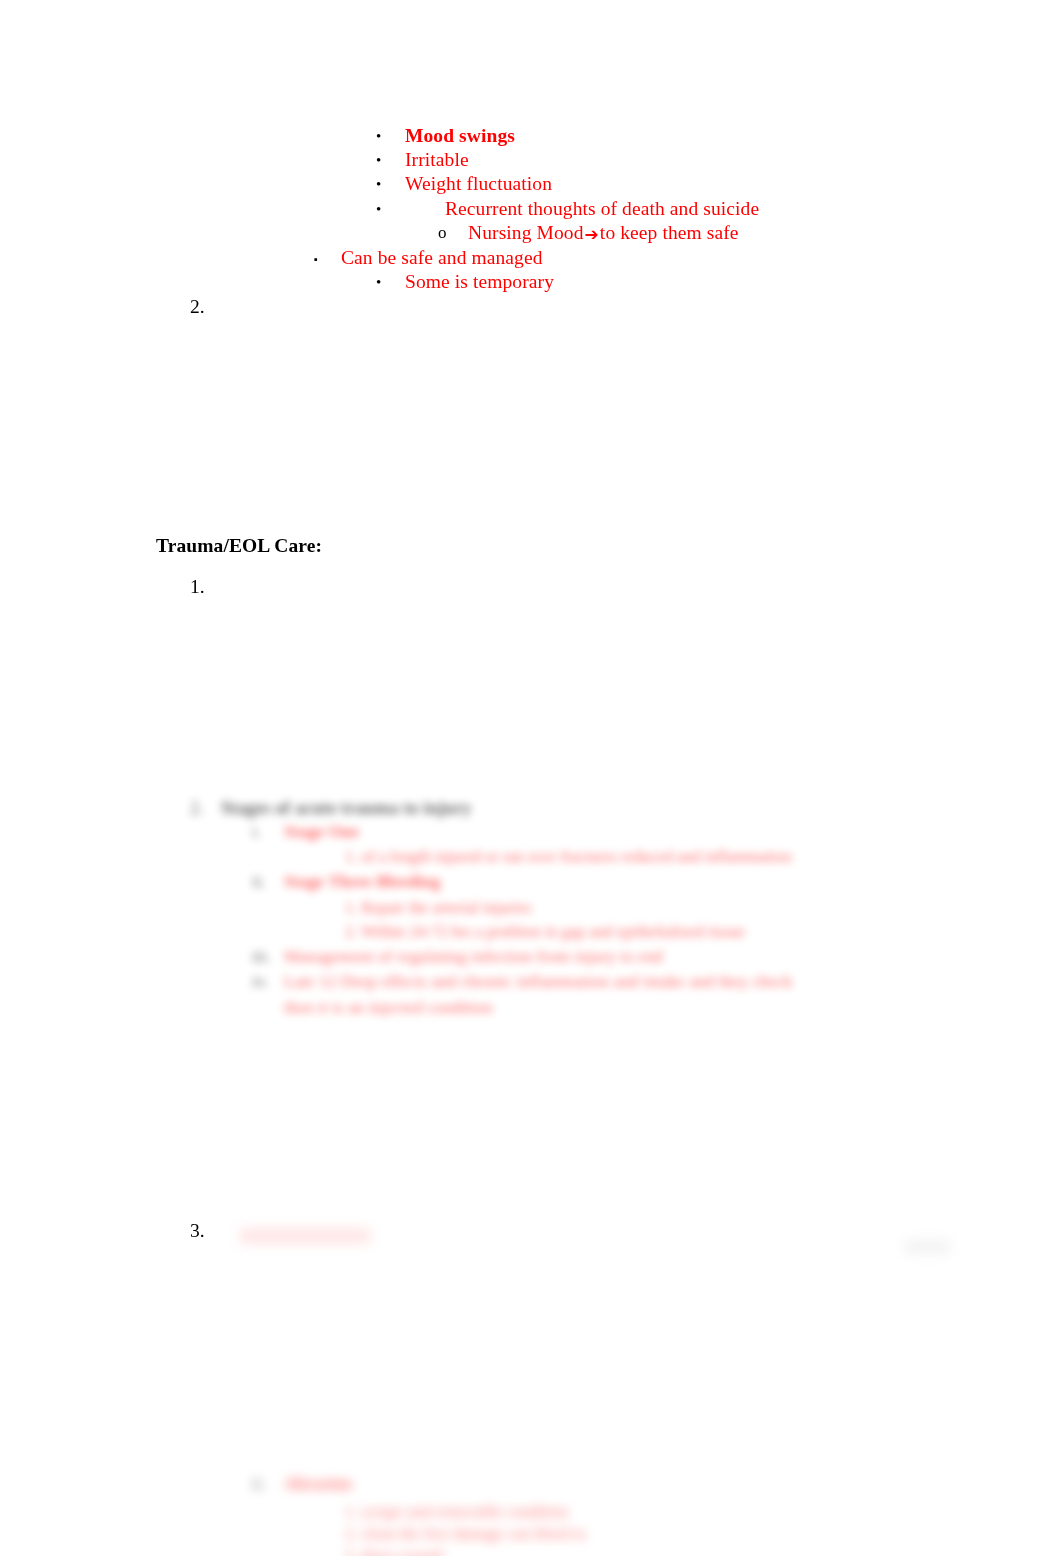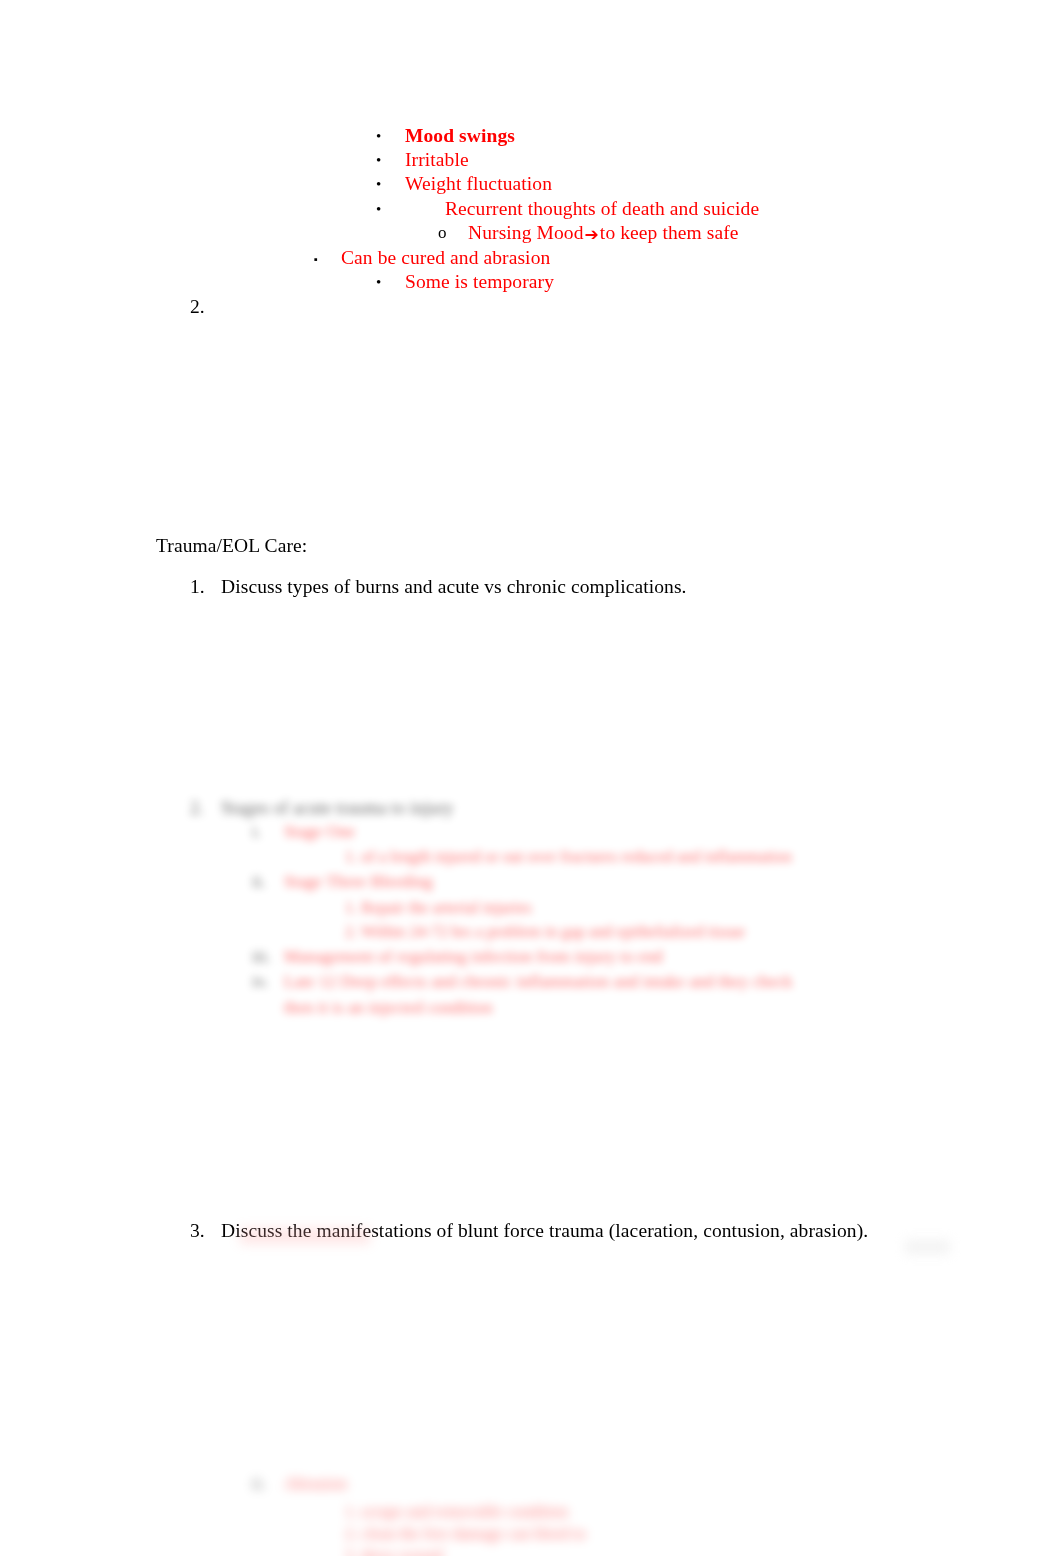--- a/index.html
+++ b/index.html
@@ -23,21 +23,21 @@
   
   .line {
     position: absolute;
     white-space: nowrap;
     font-size: 19.5px;
     line-height: 24px;
     letter-spacing: 0.1px;
   }
   .red    { color: #FF0000; }
   .black  { color: #000000; }
-  .bold   { font-weight: normal; }
+  .bold   { font-weight: bold; }
 
   
   .marker {
     position: absolute;
     color: #000000;
     font-size: 19.5px;
     line-height: 24px;
     white-space: nowrap;
   }
   .marker.dot {
@@ -102,33 +102,32 @@
 
     <div class="marker dot black" style="left:376px; top:197px;">•</div>
     <div class="line red" style="left:405px; top:197px;margin-left:40px;">Recurrent thoughts of death and suicide</div>
 
     <div class="marker circ black" style="left:438px; top:221px;">o</div>
     <div class="line red" style="left:468px; top:221px;">
       <span>Nursing Mood</span><span class="arrow-glyph">➔</span><span>to keep them safe</span>
     </div>
 
     <div class="marker square black" style="left:314px; top:246px;">▪</div>
-    <div class="line red" style="left:341px; top:246px;">Can be cured and abrasion</div>
+    <div class="line red" style="left:341px; top:246px;">Can be safe and managed</div>
 
     <div class="marker dot black" style="left:376px; top:270px;">•</div>
     <div class="line red" style="left:405px; top:270px;">Some is temporary</div>
 
   </div>
 
   <div class="line black" style="left:190px; top:295px;">2.</div>
 
   <div class="line black bold" style="left:156px; top:534px;">Trauma/EOL Care:</div>
 
   <div class="line black" style="left:190px; top:575px;">1.</div>
-  <div class="line black" style="left:221px; top:575px;">Discuss types of burns and acute vs chronic complications.</div>
 
   <div class="blur-block" style="left:0px; top:0px; width:1062px; height:1556px;">
 
     <div class="line black" style="left:190px; top:796px; font-size:18px;">2.</div>
     <div class="line black bold" style="left:221px; top:796px; font-size:18px;">Stages of acute trauma to injury</div>
 
     <div class="line black" style="left:252px; top:820px; font-size:17px;">i.</div>
     <div class="line red bold" style="left:284px; top:820px; font-size:17px;">Stage One</div>
 
     <div class="line red" style="left:345px; top:845px; font-size:16px;">1.   of a length injured or out over fractures reduced and inflammation</div>
@@ -143,21 +142,20 @@
     <div class="line black" style="left:252px; top:945px; font-size:17px;">iii.</div>
     <div class="line red" style="left:284px; top:945px; font-size:17px;">Management of regulating infection from injury to end</div>
 
     <div class="line black" style="left:252px; top:970px; font-size:17px;">iv.</div>
     <div class="line red" style="left:284px; top:970px; font-size:17px;">Late 12 Deep effects and chronic inflammation and intake and they check</div>
 
     <div class="line red" style="left:284px; top:996px; font-size:17px;">then it is an injected condition</div>
   </div>
 
   <div class="line black" style="left:190px; top:1219px;">3.</div>
-  <div class="line black" style="left:221px; top:1219px;">Discuss the manifestations of blunt force trauma (laceration, contusion, abrasion).</div>
 
   <div class="smudge" style="left:240px; top:1228px; width:130px; height:16px; background:#ffb0b0;"></div>
   <div class="smudge" style="left:905px; top:1240px; width:45px; height:14px; background:#d8d8d8;"></div>
 
   <div class="blur-block blur-strong" style="left:0px; top:0px; width:1062px; height:1556px;">
 
     <div class="line black" style="left:252px; top:1472px; font-size:17px;">ii.</div>
     <div class="line red bold" style="left:284px; top:1472px; font-size:17px;">Abrasion</div>
 
     <div class="line red" style="left:345px; top:1500px; font-size:16px;">1.   scrape and removable condition</div>

